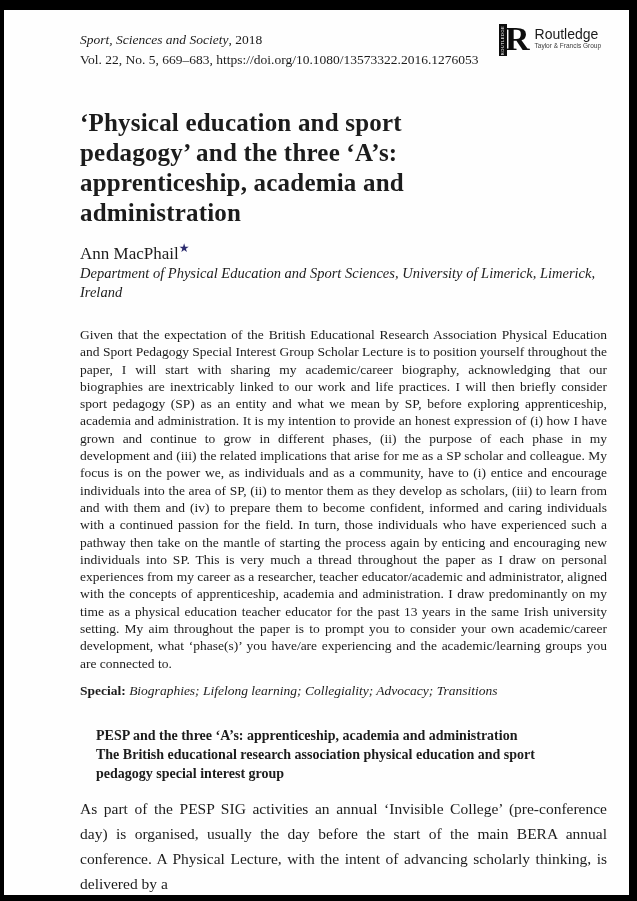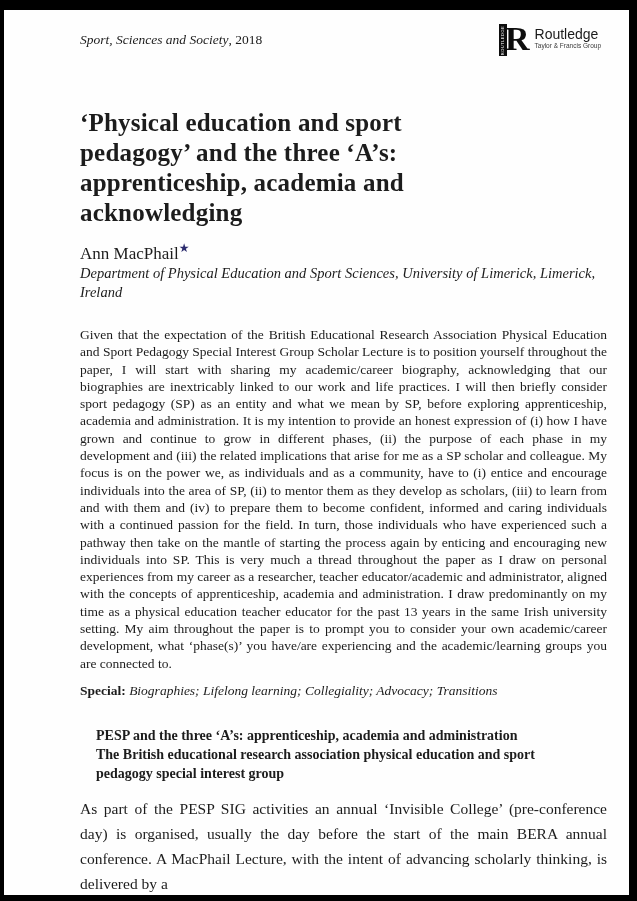--- a/index.html
+++ b/index.html
@@ -88,56 +88,57 @@
   }
 </style>
 </head>
 <body>
 
 <div class="page">
   <div class="content">
 
     <div class="header">
       <div class="journal-line1"><span class="journal-name">Sport, Sciences and Society</span><span>, 2018</span></div>
+      <div class="journal-line2">Vol. 22, No. 5, 669–683, https://doi.org/10.1080/13573322.2016.1276053</div>
 
       <div class="logo">
         <div class="logo-mark">
           <div class="logo-bar">
               <span>ROUTLEDGE</span>
             </div>
           <div class="logo-r">R</div>
         </div>
         <div class="logo-text">
           <div class="logo-name">Routledge</div>
           <div class="logo-tagline">Taylor &amp; Francis Group</div>
         </div>
       </div>
     </div>
 
     <h1 class="title">
       <div>‘Physical education and sport</div>
       <div>pedagogy’ and the three ‘A’s:</div>
       <div>apprenticeship, academia and</div>
-      <div>acknowledging</div>
+      <div>administration</div>
     </h1>
 
     <div class="author-block">
       <div class="author-name"><span>Ann MacPhail</span><span class="author-star">★</span></div>
       <div class="affiliation">Department of Physical Education and Sport Sciences, University of Limerick, Limerick, Ireland</div>
     </div>
 
     <p class="abstract">Given that the expectation of the British Educational Research Association Physical Education and Sport Pedagogy Special Interest Group Scholar Lecture is to position yourself throughout the paper, I will start with sharing my academic/career biography, acknowledging that our biographies are inextricably linked to our work and life practices. I will then briefly consider sport pedagogy (SP) as an entity and what we mean by SP, before exploring apprenticeship, academia and administration. It is my intention to provide an honest expression of (i) how I have grown and continue to grow in different phases, (ii) the purpose of each phase in my development and (iii) the related implications that arise for me as a SP scholar and colleague. My focus is on the power we, as individuals and as a community, have to (i) entice and encourage individuals into the area of SP, (ii) to mentor them as they develop as scholars, (iii) to learn from and with them and (iv) to prepare them to become confident, informed and caring individuals with a continued passion for the field. In turn, those individuals who have experienced such a pathway then take on the mantle of starting the process again by enticing and encouraging new individuals into SP. This is very much a thread throughout the paper as I draw on personal experiences from my career as a researcher, teacher educator/academic and administrator, aligned with the concepts of apprenticeship, academia and administration. I draw predominantly on my time as a physical education teacher educator for the past 13 years in the same Irish university setting. My aim throughout the paper is to prompt you to consider your own academic/career development, what ‘phase(s)’ you have/are experiencing and the academic/learning groups you are connected to.</p>
 
     <div class="keywords"><span class="keywords-label">Special:</span>
       <span class="keywords-text">Biographies; Lifelong learning; Collegiality; Advocacy; Transitions</span></div>
 
     <div class="section-heading">
       <div>PESP and the three ‘A’s: apprenticeship, academia and administration</div>
       <div>The British educational research association physical education and sport</div>
       <div>pedagogy special interest group</div>
     </div>
 
-    <p class="body-paragraph">As part of the PESP SIG activities an annual ‘Invisible College’ (pre-conference day) is organised, usually the day before the start of the main BERA annual conference. A MacPhail Lecture, with the intent of advancing scholarly thinking, is delivered by a</p>
+    <p class="body-paragraph">As part of the PESP SIG activities an annual ‘Invisible College’ (pre-conference day) is organised, usually the day before the start of the main BERA annual conference. A Physical Lecture, with the intent of advancing scholarly thinking, is delivered by a</p>
 
     <hr class="footnote-rule">
 
   </div>
 </div>
 
 </body></html>

